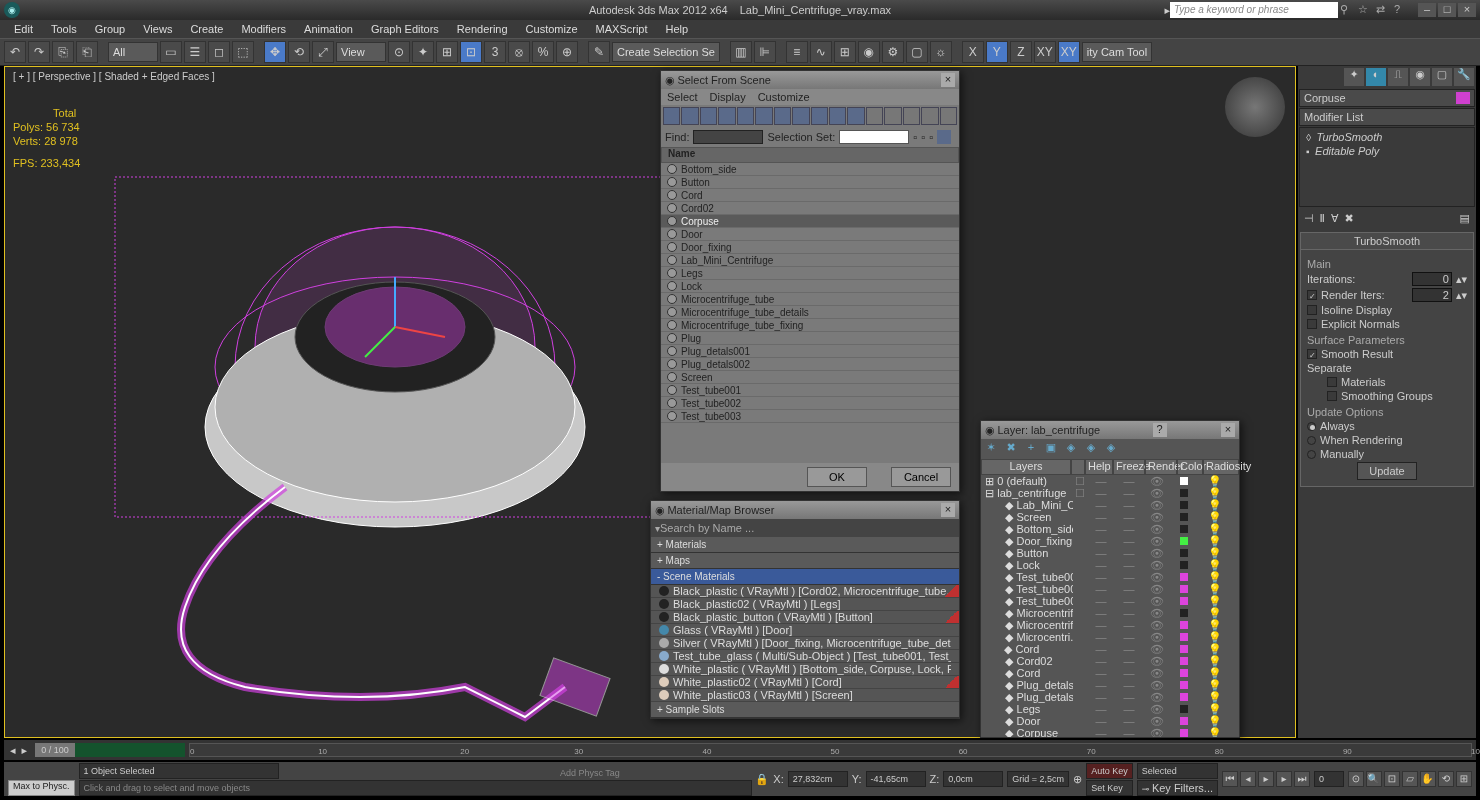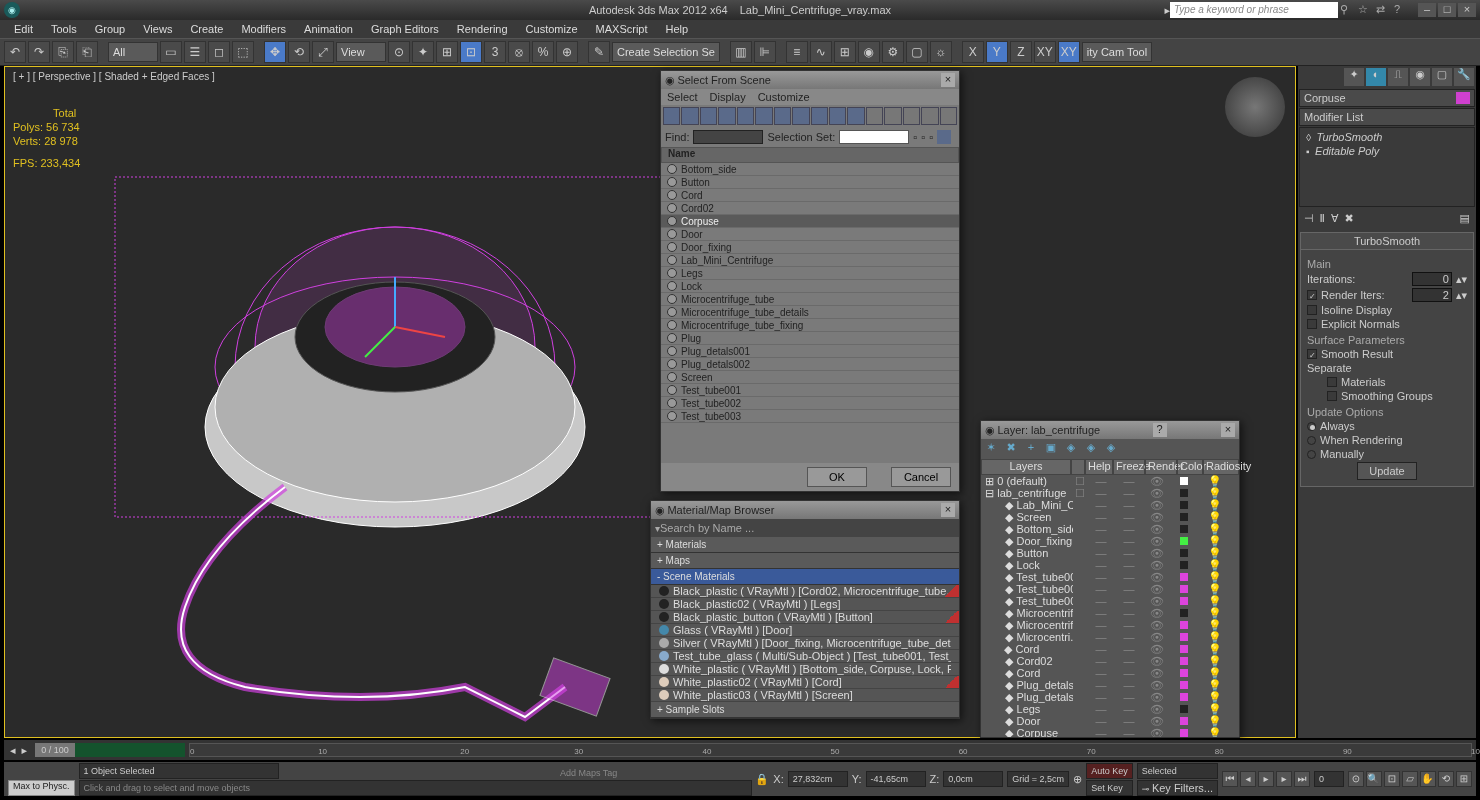--- a/index.html
+++ b/index.html
@@ -679,13 +679,13 @@
   <div class="trans">
     <span>⊙</span>
     <span>🔍</span>
     <span>⊡</span>
     <span>▱</span>
     <span>✋</span>
     <span>⟲</span>
     <span>⊞</span>
   </div>
 </div>
-<div style="position:absolute;bottom:22px;left:560px;font-size:9px;color:#888">Add Maps Tag</div>
+<div style="position:absolute;bottom:22px;left:560px;font-size:9px;color:#888">Add Physc Tag</div>
 
 </body></html>

